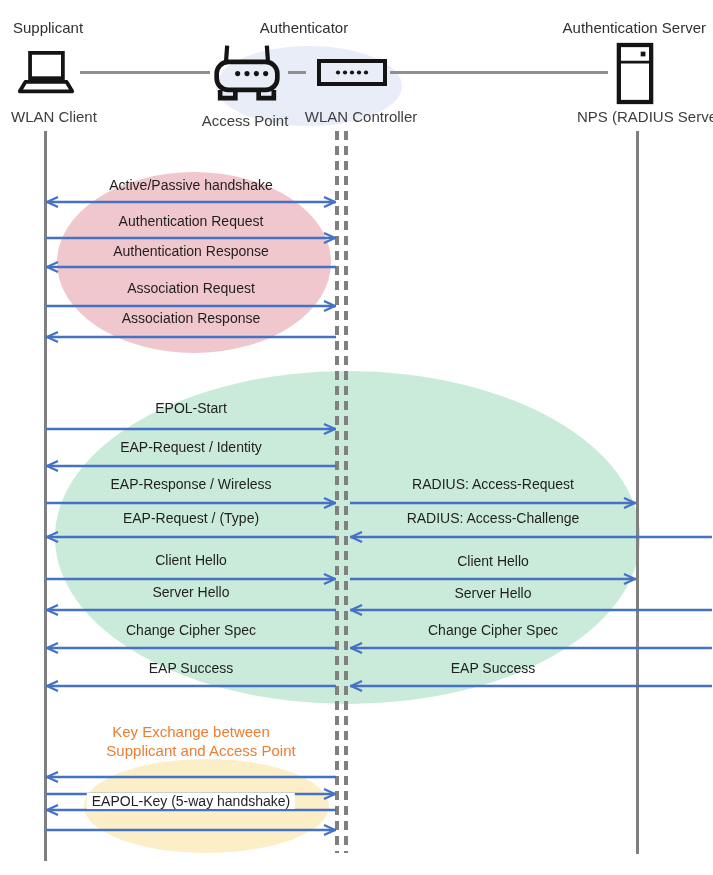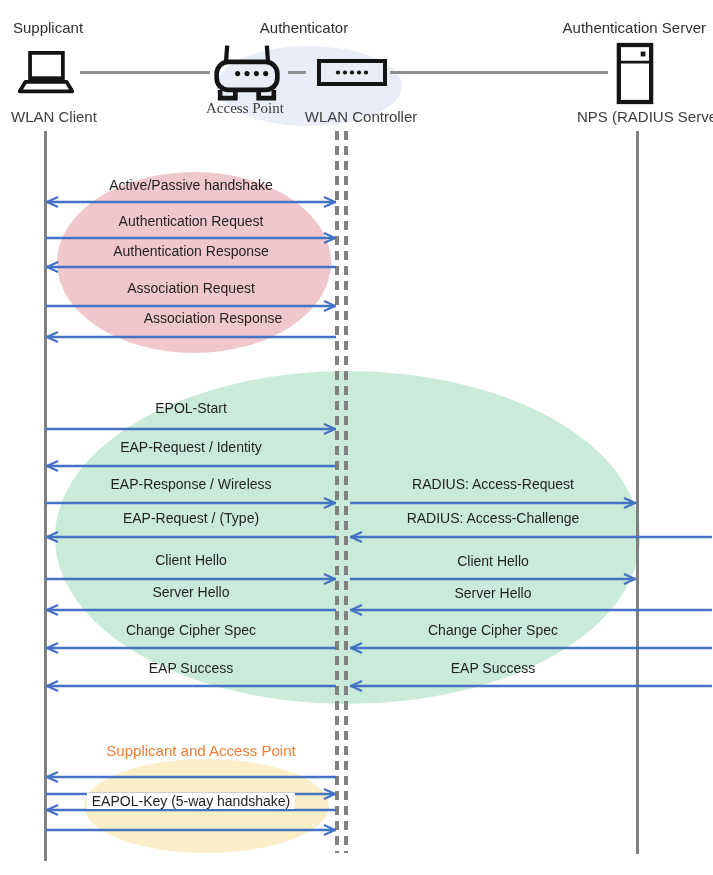--- a/index.html
+++ b/index.html
@@ -74,29 +74,30 @@
   </div>
   <div class="icon" style="left:616px;top:42px;">
     <svg width="38" height="63" viewBox="0 0 40 66" xmlns="http://www.w3.org/2000/svg">
       <rect x="3" y="3" width="34" height="60" fill="none" stroke="currentColor" stroke-width="4.5"></rect>
       <line x1="3" y1="21" x2="37" y2="21" stroke="currentColor" stroke-width="3"></line>
       <rect x="26" y="10" width="5" height="5" fill="currentColor"></rect>
     </svg>
   </div>
 
   <div class="device-label" style="left:11px;top:108px;">WLAN Client</div>
-  <div class="device-label centered" style="left:245px;top:100px;font-family:Liberation Serif, serif;">Access Point</div>
+  <div class="device-label centered" style="left:245px;top:112px;">Access Point</div>
   <div class="device-label centered" style="left:361px;top:108px;text-align:center;">WLAN Controller</div>
   <div class="device-label centered" style="left:652px;top:108px;">NPS (RADIUS Server)</div>
 
   <div class="lifeline" style="left:44px;top:131px;height:730px;"></div>
   <div class="lifeline dashed" style="left:335px;top:131px;height:722px;"></div>
   <div class="lifeline dashed" style="left:344px;top:131px;height:722px;"></div>
   <div class="lifeline" style="left:636px;top:131px;height:723px;"></div>
 
+  <div class="phase-title" style="left: 191px; top: 731px; color: rgb(237, 125, 49);">Key Exchange between</div>
   <div class="phase-title" style="left: 201px; top: 750px; color: rgb(237, 125, 49);">Supplicant and Access Point</div>
 
   <div id="messages">
       <div class="msg-arrow" style="left: 46px; top: 194px;"><svg width="290" height="16" xmlns="http://www.w3.org/2000/svg">
           <line x1="0" y1="8" x2="290" y2="8" stroke="#4472C4" stroke-width="2.4"></line>
           <polyline points="278,3 289,8 278,13" fill="none" stroke="#4472C4" stroke-width="2.4"></polyline>
           <polyline points="12,3 1,8 12,13" fill="none" stroke="#4472C4" stroke-width="2.4"></polyline>
         </svg></div>
       <div class="msg-label" style="left: 191px; top: 185px;">Active/Passive handshake</div>
       <div class="msg-arrow" style="left: 46px; top: 230px;"><svg width="290" height="16" xmlns="http://www.w3.org/2000/svg">
@@ -111,21 +112,21 @@
       <div class="msg-label" style="left: 191px; top: 251px;">Authentication Response</div>
       <div class="msg-arrow" style="left: 46px; top: 298px;"><svg width="290" height="16" xmlns="http://www.w3.org/2000/svg">
           <line x1="0" y1="8" x2="290" y2="8" stroke="#4472C4" stroke-width="2.4"></line>
           <polyline points="278,3 289,8 278,13" fill="none" stroke="#4472C4" stroke-width="2.4"></polyline>
         </svg></div>
       <div class="msg-label" style="left: 191px; top: 288px;">Association Request</div>
       <div class="msg-arrow" style="left: 46px; top: 329px;"><svg width="290" height="16" xmlns="http://www.w3.org/2000/svg">
           <line x1="0" y1="8" x2="290" y2="8" stroke="#4472C4" stroke-width="2.4"></line>
           <polyline points="12,3 1,8 12,13" fill="none" stroke="#4472C4" stroke-width="2.4"></polyline>
         </svg></div>
-      <div class="msg-label" style="left: 191px; top: 318px; margin-left: 22px;">Association Response</div>
+      <div class="msg-label" style="left: 191px; top: 318px;">Association Response</div>
       <div class="msg-arrow" style="left: 46px; top: 421px;"><svg width="290" height="16" xmlns="http://www.w3.org/2000/svg">
           <line x1="0" y1="8" x2="290" y2="8" stroke="#4472C4" stroke-width="2.4"></line>
           <polyline points="278,3 289,8 278,13" fill="none" stroke="#4472C4" stroke-width="2.4"></polyline>
         </svg></div>
       <div class="msg-label" style="left: 191px; top: 408px;">EPOL-Start</div>
       <div class="msg-arrow" style="left: 46px; top: 458px;"><svg width="290" height="16" xmlns="http://www.w3.org/2000/svg">
           <line x1="0" y1="8" x2="290" y2="8" stroke="#4472C4" stroke-width="2.4"></line>
           <polyline points="12,3 1,8 12,13" fill="none" stroke="#4472C4" stroke-width="2.4"></polyline>
         </svg></div>
       <div class="msg-label" style="left: 191px; top: 447px;">EAP-Request / Identity</div>

